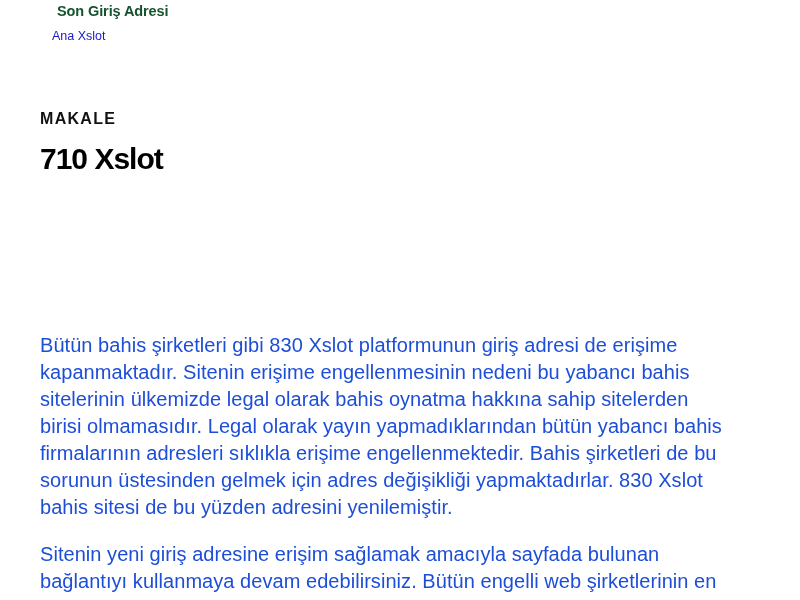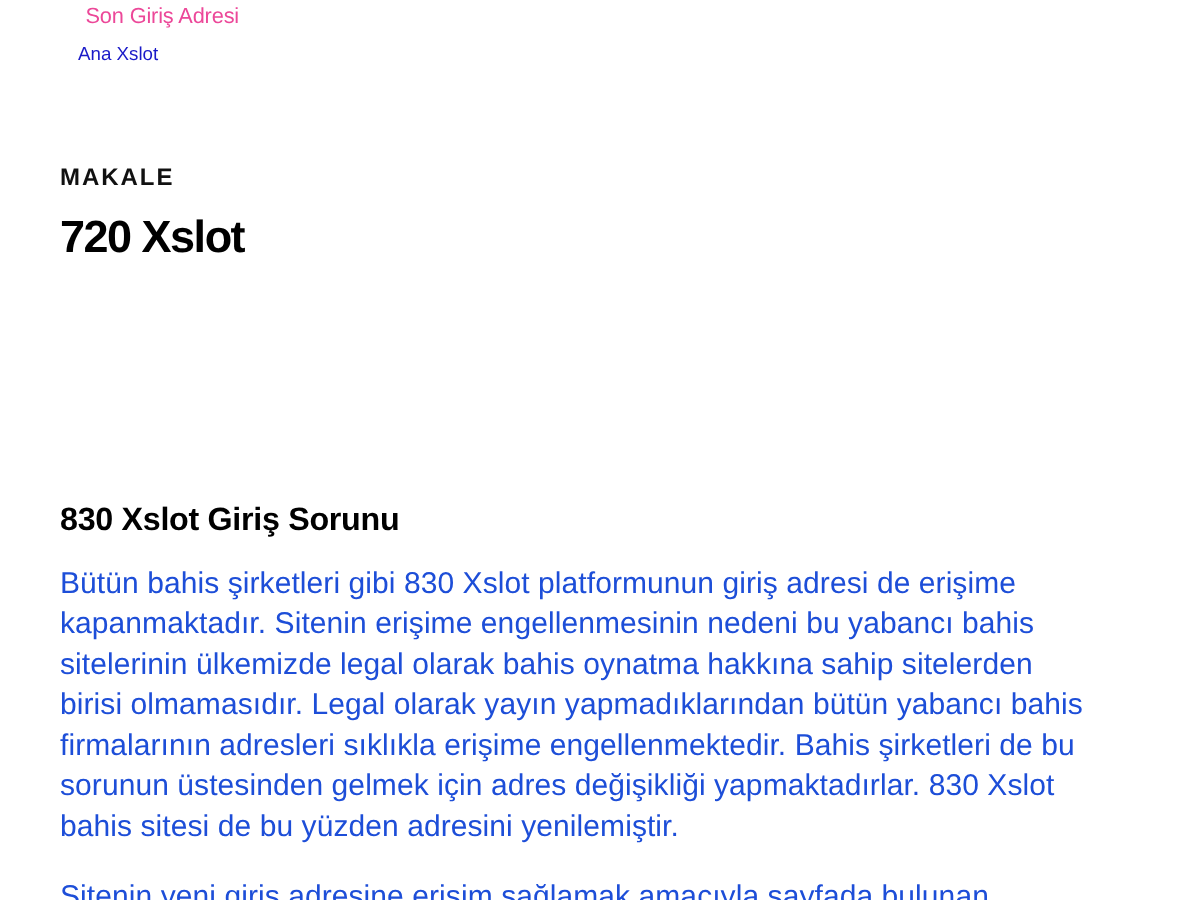--- a/index.html
+++ b/index.html
@@ -5,21 +5,21 @@
     * { box-sizing: border-box; margin: 0; padding: 0; }
     html, body {
       width: 800px; height: 600px; overflow: hidden;
       background: #ffffff;
       font-family: "Liberation Sans", "DejaVu Sans", sans-serif;
       color: #111111;
     }
     .site-header { position: absolute; left: 0; top: 0; width: 800px; height: 60px; }
     .site-title {
       position: absolute; left: 57px; top: 3px;
-      font-size: 14.5px; font-weight: 400; color: #ec4899;
+      font-size: 14.5px; font-weight: 700; color: #14532d;
       text-decoration: none; letter-spacing: -0.1px;
     }
     .nav-home {
       position: absolute; left: 52px; top: 29px;
       font-size: 12.5px; color: #1a1ac8; text-decoration: none;
     }
     .category {
       position: absolute; left: 40px; top: 110px;
       font-size: 16px; font-weight: 700; letter-spacing: 1.3px;
       color: #111; text-transform: uppercase;
@@ -40,19 +40,18 @@
   </style>
 </head>
 <body>
 
 <header class="site-header">
   <a class="site-title" href="#">Son Giriş Adresi</a>
   <a class="nav-home" href="#">Ana Xslot</a>
 </header>
 
 <div class="category">MAKALE</div>
-<h1 class="post-title">720 Xslot</h1>
+<h1 class="post-title">710 Xslot</h1>
 
 <article class="content">
-  <h2>830 Xslot Giriş Sorunu</h2>
   <p>Bütün bahis şirketleri gibi 830 Xslot platformunun giriş adresi de erişime kapanmaktadır. Sitenin erişime engellenmesinin nedeni bu yabancı bahis sitelerinin ülkemizde legal olarak bahis oynatma hakkına sahip sitelerden birisi olmamasıdır. Legal olarak yayın yapmadıklarından bütün yabancı bahis firmalarının adresleri sıklıkla erişime engellenmektedir. Bahis şirketleri de bu sorunun üstesinden gelmek için adres değişikliği yapmaktadırlar. 830 Xslot bahis sitesi de bu yüzden adresini yenilemiştir.</p>
   <p>Sitenin yeni giriş adresine erişim sağlamak amacıyla sayfada bulunan bağlantıyı kullanmaya devam edebilirsiniz. Bütün engelli web şirketlerinin en güncel giriş adresleri</p>
 </article>
 
 </body></html>

